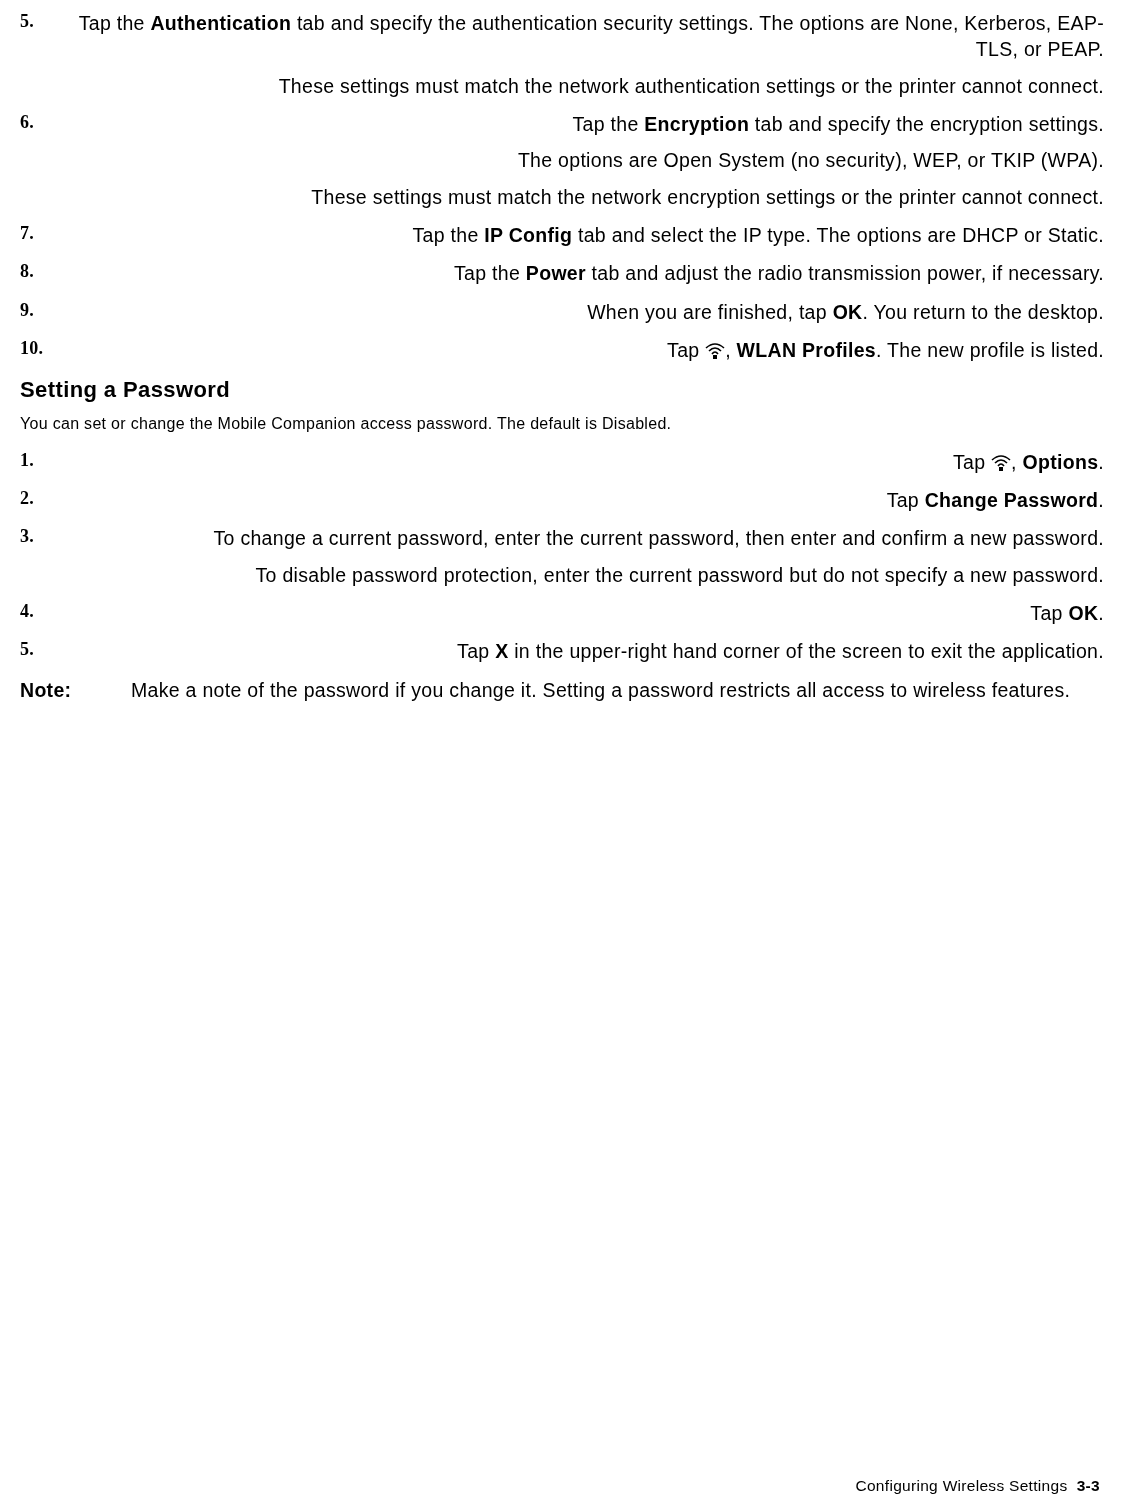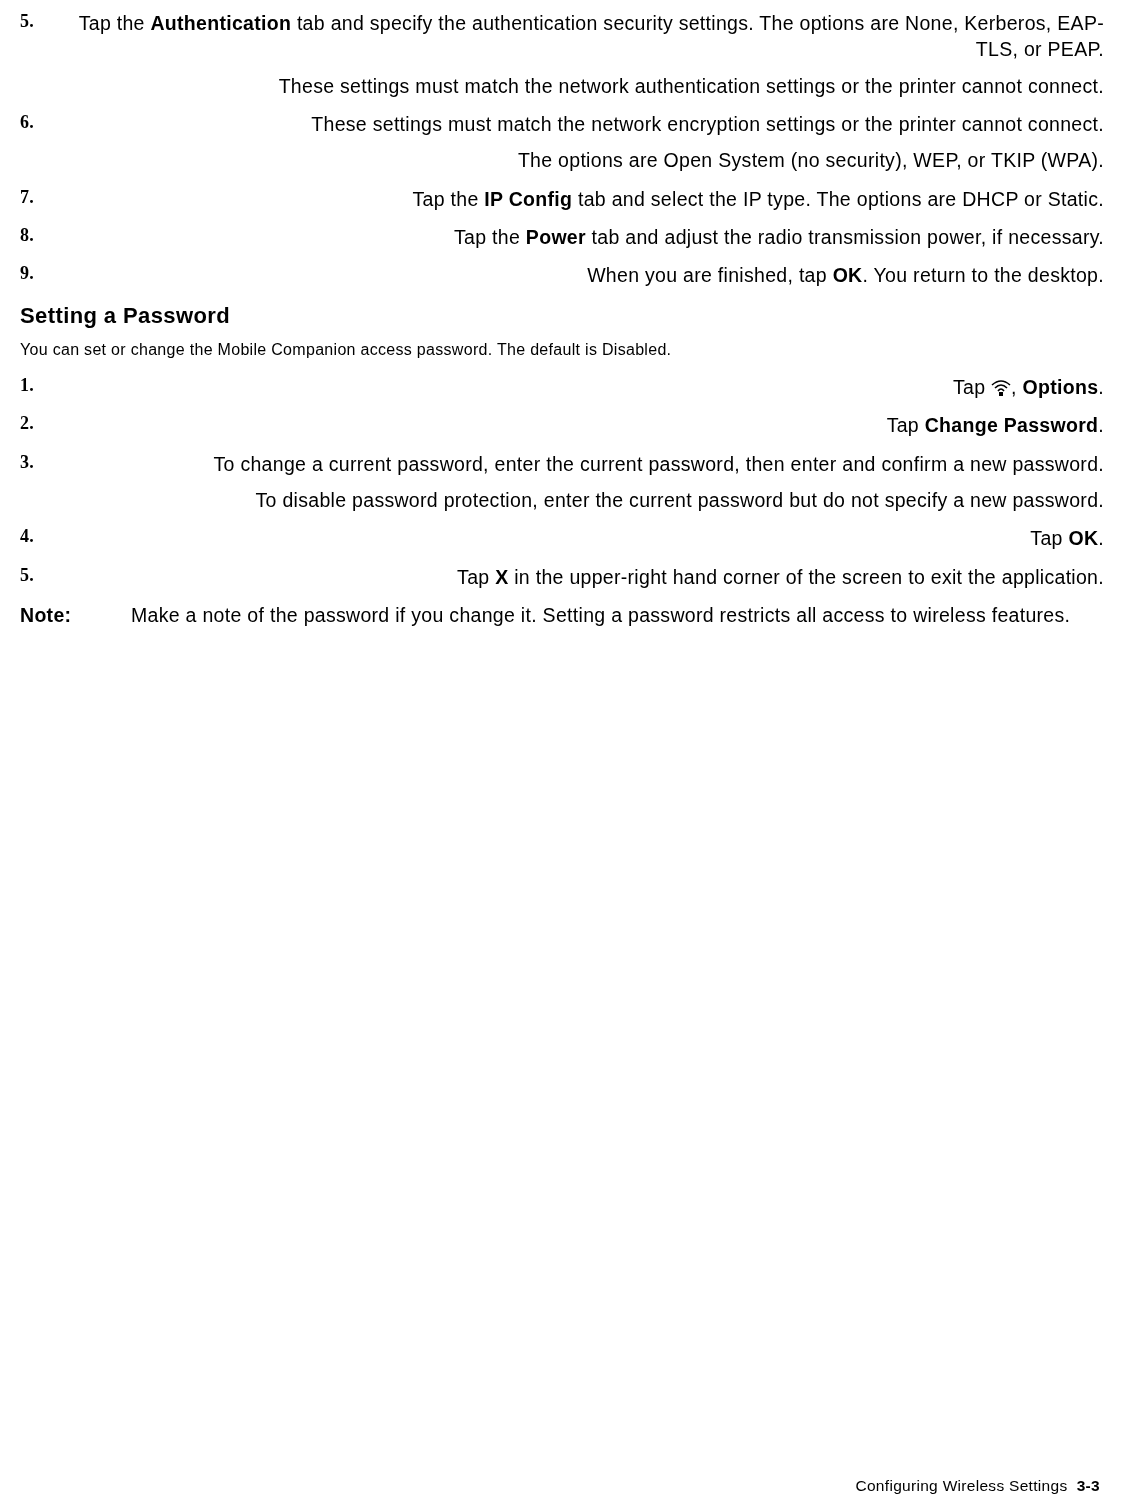--- a/index.html
+++ b/index.html
@@ -55,40 +55,52 @@
     <li>
       <div class="num">5.</div>
       <div class="content">
         <p>Tap the <b>Authentication</b> tab and specify the authentication security settings. The options are None, Kerberos, EAP-TLS, or PEAP.</p>
         <p>These settings must match the network authentication settings or the printer cannot connect.</p>
       </div>
     </li>
     <li>
       <div class="num">6.</div>
       <div class="content">
+        <p>Tap the <b>Encryption</b> tab and specify the encryption settings.</p>
+        <p>The options are Open System (no security), WEP, or TKIP (WPA).</p>
         <p>These settings must match the network encryption settings or the printer cannot connect.</p>
-        <p>The options are Open System (no security), WEP, or TKIP (WPA).</p>
       </div>
     </li>
     <li>
       <div class="num">7.</div>
       <div class="content">
         <p>Tap the <b>IP Config</b> tab and select the IP type. The options are DHCP or Static.</p>
       </div>
     </li>
     <li>
       <div class="num">8.</div>
       <div class="content">
         <p>Tap the <b>Power</b> tab and adjust the radio transmission power, if necessary.</p>
       </div>
     </li>
     <li>
       <div class="num">9.</div>
       <div class="content">
         <p>When you are finished, tap <b>OK</b>. You return to the desktop.</p>
+      </div>
+    </li>
+    <li>
+      <div class="num">10.</div>
+      <div class="content">
+        <p>Tap <span class="icon"><svg viewBox="0 0 20 18" width="20" height="18">
+              <path d="M1 6 Q10 -2 19 6" fill="none" stroke="#000" stroke-width="1.6"></path>
+              <path d="M4 9 Q10 3 16 9" fill="none" stroke="#000" stroke-width="1.6"></path>
+              <path d="M7 12 Q10 8 13 12" fill="none" stroke="#000" stroke-width="1.6"></path>
+              <rect x="8" y="13" width="4" height="4" fill="#000"></rect>
+            </svg></span>, <b>WLAN Profiles</b>. The new profile is listed.</p>
       </div>
     </li>
   </ol>
 
 <h2 class="sub">Setting a Password</h2>
 <p class="intro">You can set or change the Mobile Companion access password.  The default is Disabled.</p>
 
 <ol class="ol" id="list-b">
     <li>
       <div class="num">1.</div>

